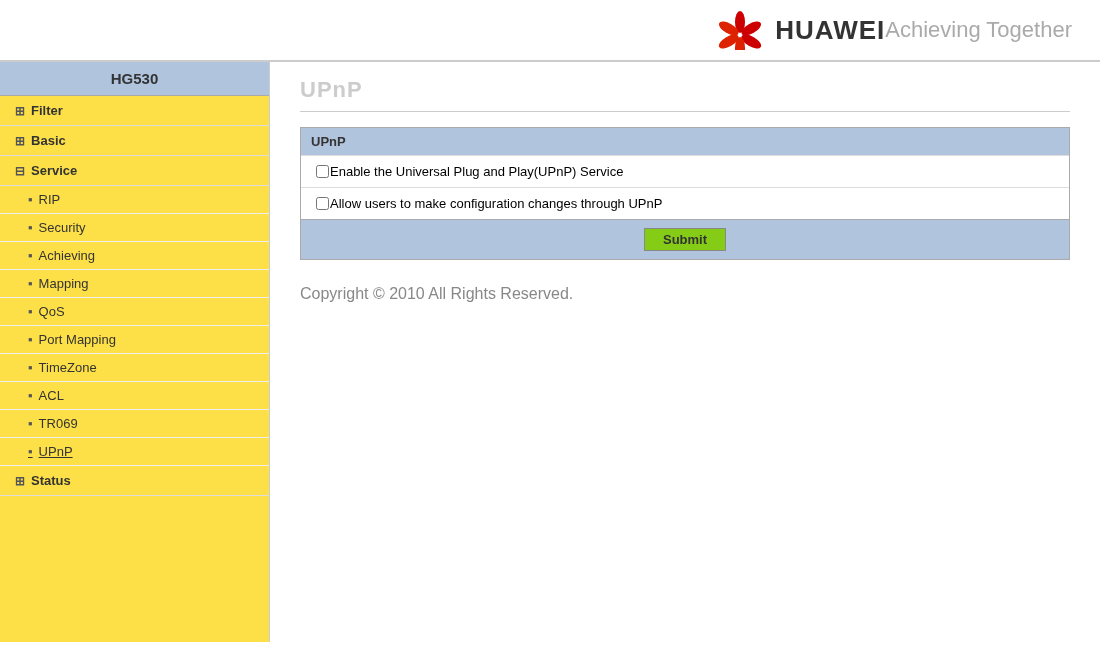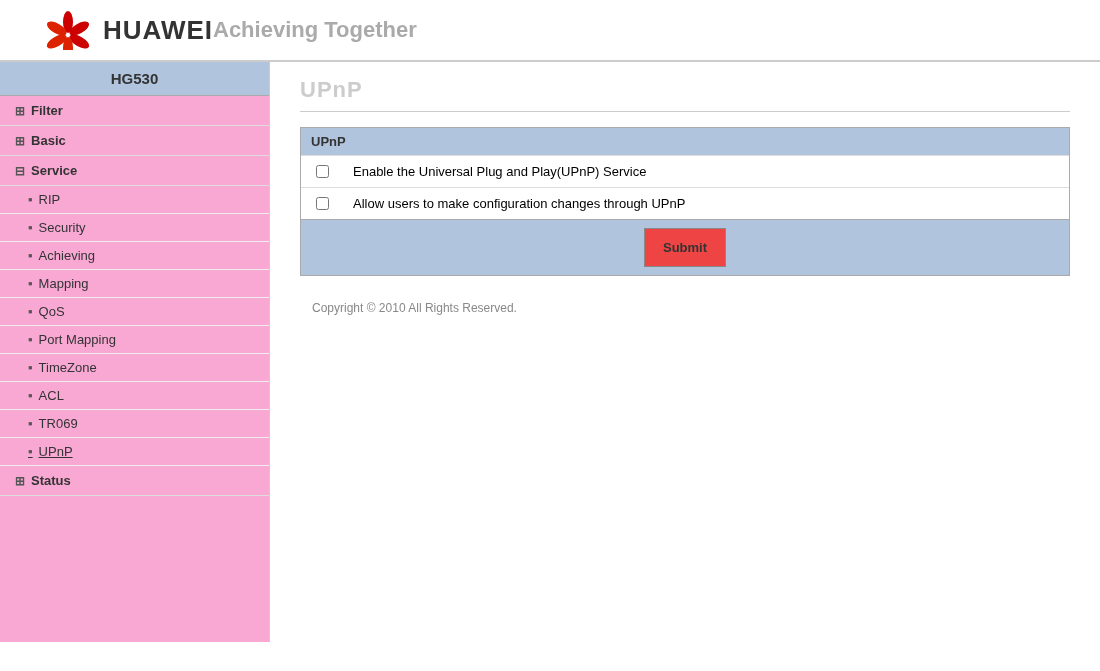--- a/index.html
+++ b/index.html
@@ -8,22 +8,22 @@
       font-size: 13px;
       background: #fff;
       width: 1100px;
       min-height: 671px;
     }
 
     
     .header {
       display: flex;
       align-items: center;
-      justify-content: flex-start;
-      padding: 10px 43px;
+      justify-content: flex-end;
+      padding: 10px 28px;
       border-bottom: 2px solid #ccc;
       background: #fff;
     }
     .logo-area {
       display: flex;
       align-items: center;
       gap: 10px;
     }
     .logo-icon {
       width: 50px;
@@ -31,33 +31,33 @@
     }
     .logo-text {
       font-size: 26px;
       font-weight: bold;
       color: #333;
       letter-spacing: 1px;
     }
     .tagline {
       font-size: 22px;
       color: #aaa;
-      font-weight: bold;
+      font-weight: normal;
     }
 
     
     .main-layout {
       display: flex;
       min-height: 580px;
     }
 
     
     .sidebar {
       width: 270px;
-      background: #f9a8d4;
+      background: #fde047;
       border-right: 1px solid #ccc;
       flex-shrink: 0;
     }
     .sidebar-title {
       background: #b0c4de;
       color: #333;
       font-weight: bold;
       font-size: 15px;
       text-align: center;
       padding: 8px;
@@ -123,48 +123,47 @@
       padding: 6px 10px;
       font-weight: bold;
       font-size: 13px;
       color: #333;
     }
     .upnp-row {
       padding: 8px 15px;
       border-top: 1px solid #ddd;
       display: flex;
       align-items: center;
-      gap: 24px;
+      gap: 1px;
       background: #fff;
     }
     .upnp-row input[type="checkbox"] {
       cursor: pointer;
     }
     .upnp-submit-row {
       background: #b0c4de;
       padding: 8px 10px;
       display: flex;
       justify-content: center;
       border-top: 1px solid #aaa;
     }
     .submit-btn {
-      padding: 11px 18px;
-      background: #ef4444;
+      padding: 3px 18px;
+      background: #84cc16;
       border: 1px solid #888;
       cursor: pointer;
       font-size: 13px;
       font-weight: bold;
       color: #333;
     }
 
     .copyright {
       margin-top: 25px;
       color: #888;
-      font-size: 12px;
-      margin-left: 12px;
+      font-size: 16px;
     }
 
     
   </style>
 </head>
 <body>
 
 <div class="header">
   <div class="logo-area">
 

